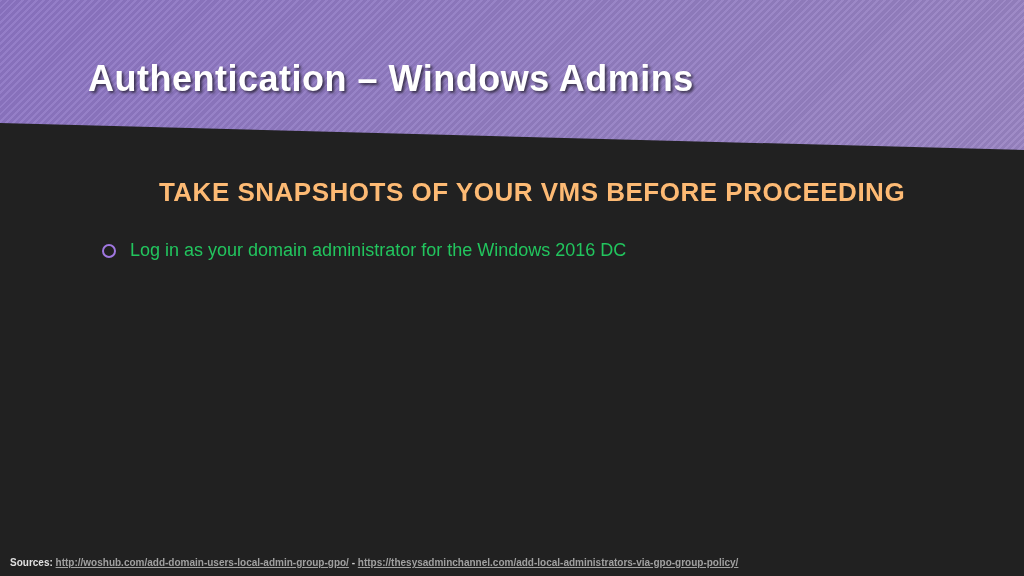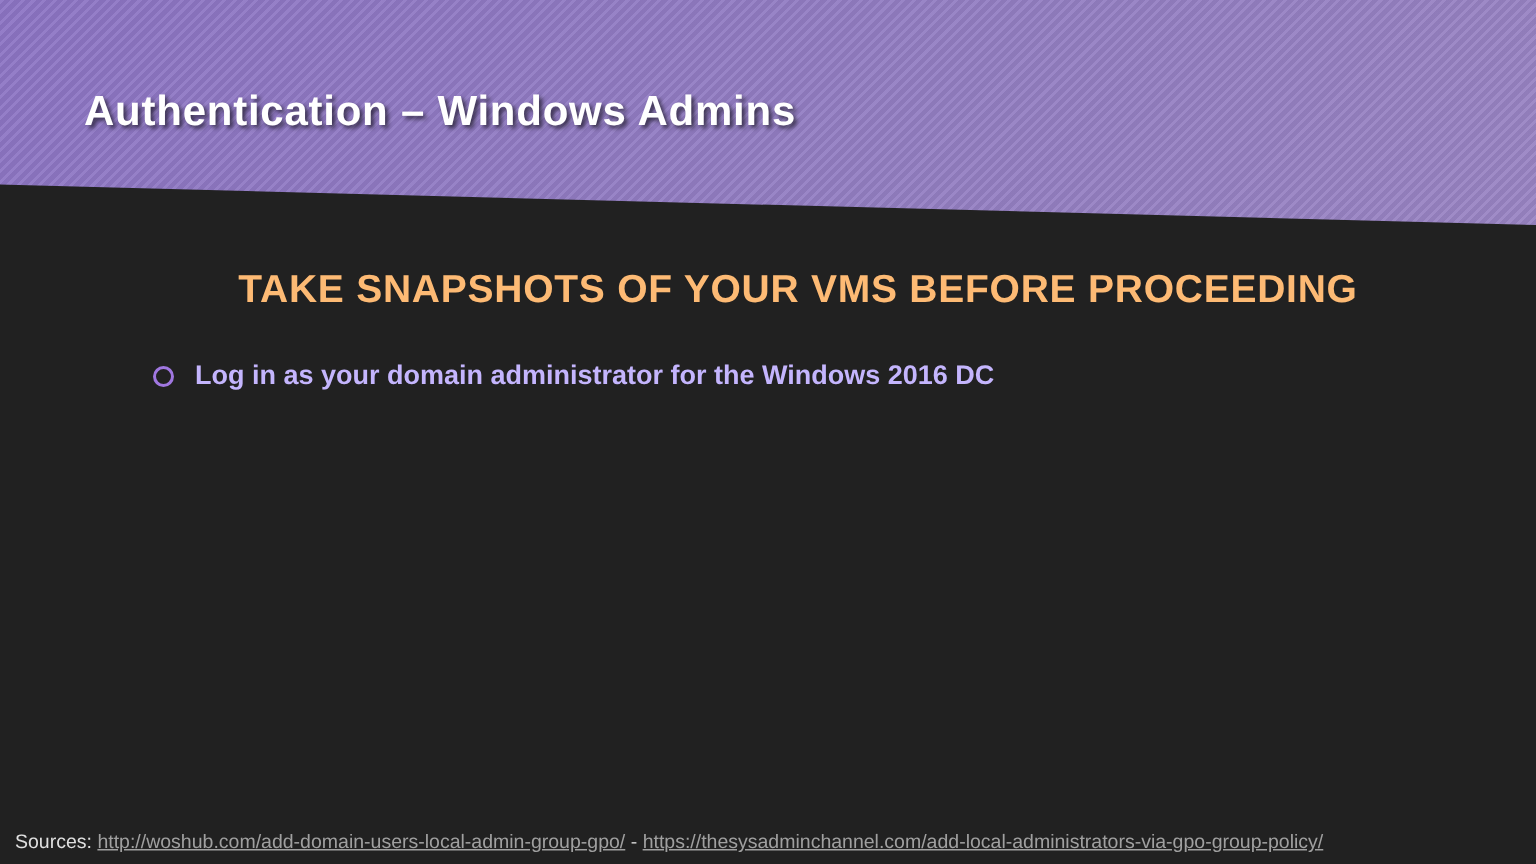--- a/index.html
+++ b/index.html
@@ -21,67 +21,68 @@
         rgba(255,255,255,0.06) 0px,
         rgba(255,255,255,0.06) 2px,
         rgba(0,0,0,0.05) 2px,
         rgba(0,0,0,0.05) 5px
       ),
       linear-gradient(135deg, #8d75c5 0%, #947fc3 60%, #9a85c4 100%);
     clip-path: polygon(0 0, 100% 0, 100% 100%, 0 82%);
   }
   .title {
     color: #ffffff;
-    font-size: 28px;
+    font-size: 36px;
     font-weight: bold;
     text-shadow: 2px 2px 3px rgba(0,0,0,0.6);
     letter-spacing: 0.5px;
+    margin-left: 32px;
   }
   .content {
     padding: 22px 60px 0 100px;
   }
   .warning {
     color: #fdba74;
     font-size: 26px;
     font-weight: bold;
     text-align: center;
     line-height: 1.55;
     letter-spacing: 0.5px;
     margin: 0 -40px 26px -40px;
   }
   .steps {
     list-style: none;
     padding-left: 30px;
   }
   .steps li {
     position: relative;
-    color: #c4b5fd;
+    color: #22c55e;
     font-size: 18px;
     line-height: 1.4;
     margin-bottom: 16px;
-    font-weight: 700;
+    font-weight: 400;
   }
   .steps li::before {
     content: "";
     position: absolute;
     left: -28px;
     top: 6px;
     width: 10px;
     height: 10px;
     border: 2px solid #a077e0;
     border-radius: 50%;
   }
   .footer {
     position: absolute;
     bottom: 8px;
     left: 10px;
     right: 10px;
-    font-size: 13px;
+    font-size: 10px;
     color: #bdbdbd;
-    font-weight: 400;
+    font-weight: 700;
   }
   .footer .src-label { color: #e0e0e0; }
   .footer a {
     color: #a0a0a0;
     text-decoration: underline;
   }
   .footer .sep { color: #cccccc; }
 </style>
 </head>
 <body>

